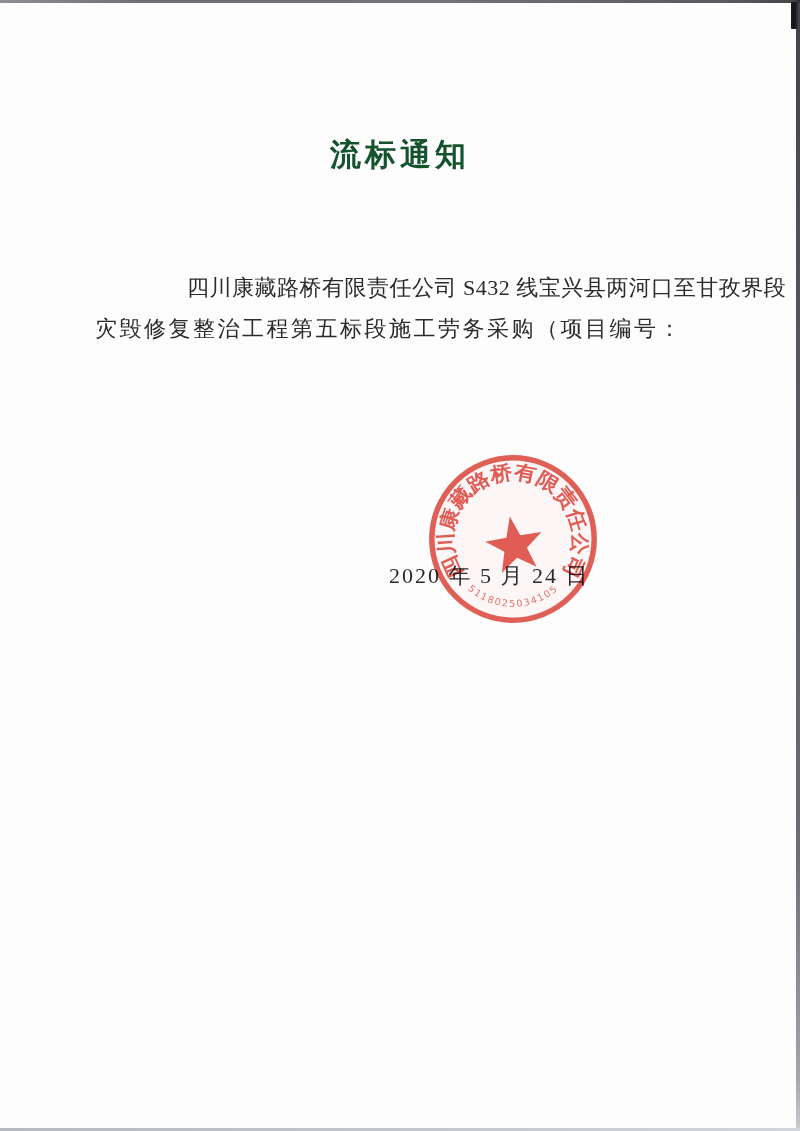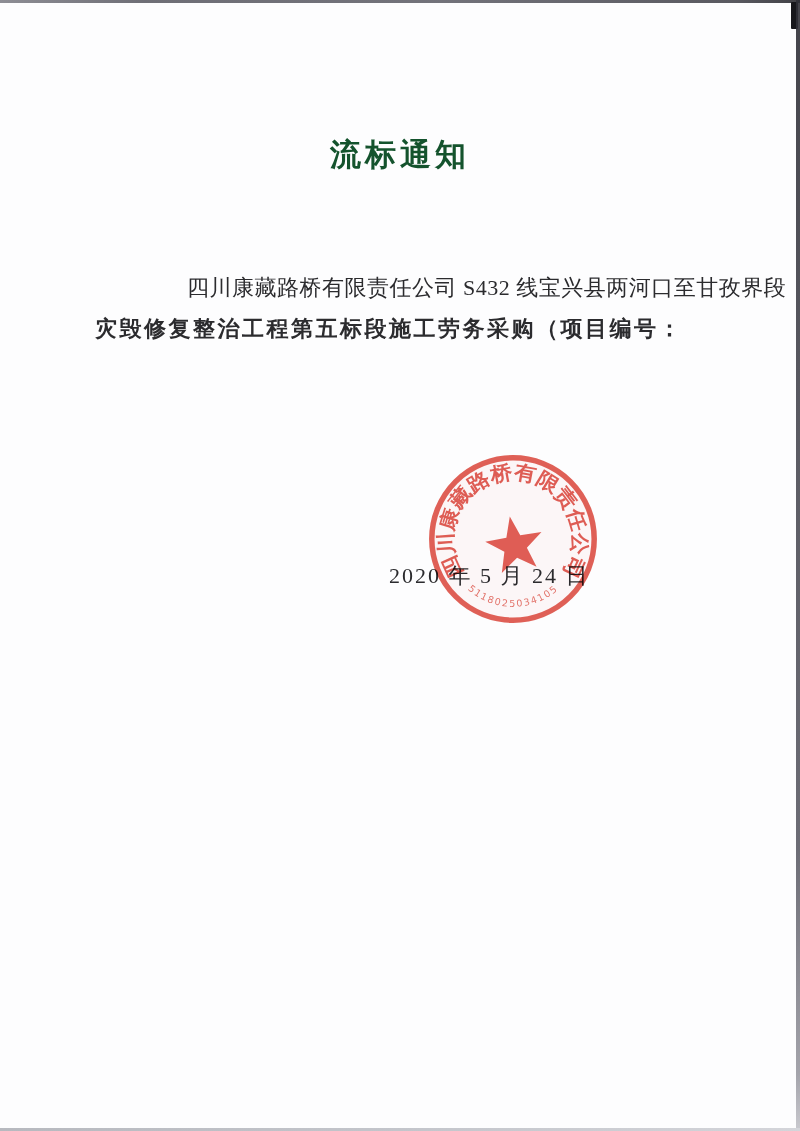--- a/index.html
+++ b/index.html
@@ -40,21 +40,21 @@
     margin: 0; text-align: center;
     font-size: 31px; font-weight: 700; letter-spacing: 4px;
     color: #14532d;
   }
   .salutation {
     position: absolute; top: 220px; left: 95px;
     font-size: 23px; letter-spacing: 1px;
   }
   .body-line { position: absolute; font-size: 22px; white-space: nowrap; }
   .body-line-1 { top: 273px; left: 139px; letter-spacing: 0.5px; margin-left: 48px; }
-  .body-line-2 { top: 314px; left: 95px;  letter-spacing: 2.5px; font-weight: bold; }
+  .body-line-2 { top: 314px; left: 95px;  letter-spacing: 2.5px; }
   .body-line-3 { top: 359px; left: 95px;  letter-spacing: 0.5px; }
 
   .buyer-line {
     position: absolute; top: 521px; left: 296px;
     font-size: 22px; letter-spacing: 1px; white-space: nowrap;
   }
   .date-line {
     position: absolute; top: 561px; left: 389px;
     font-size: 22px; letter-spacing: 2px; white-space: nowrap;
   }

